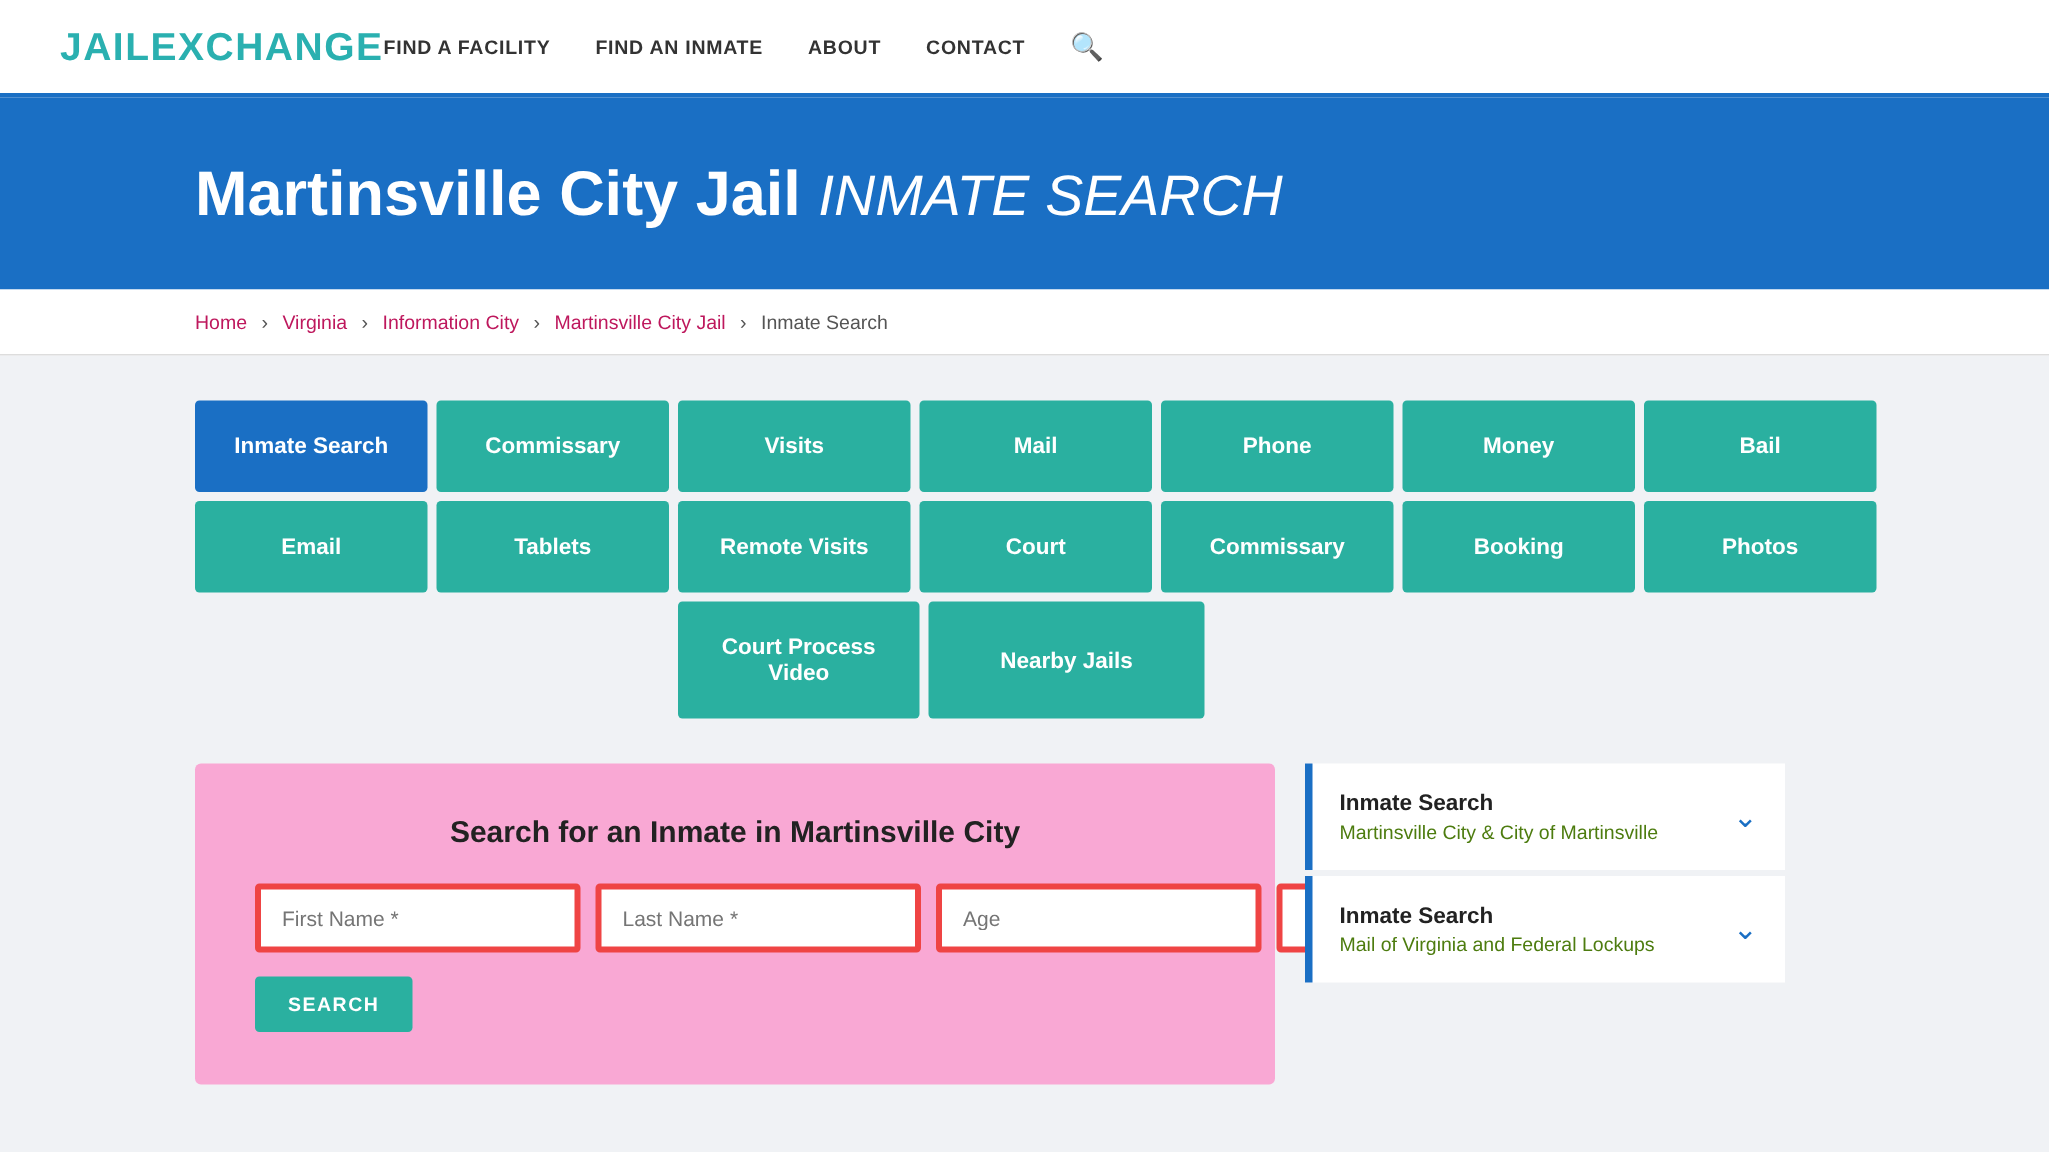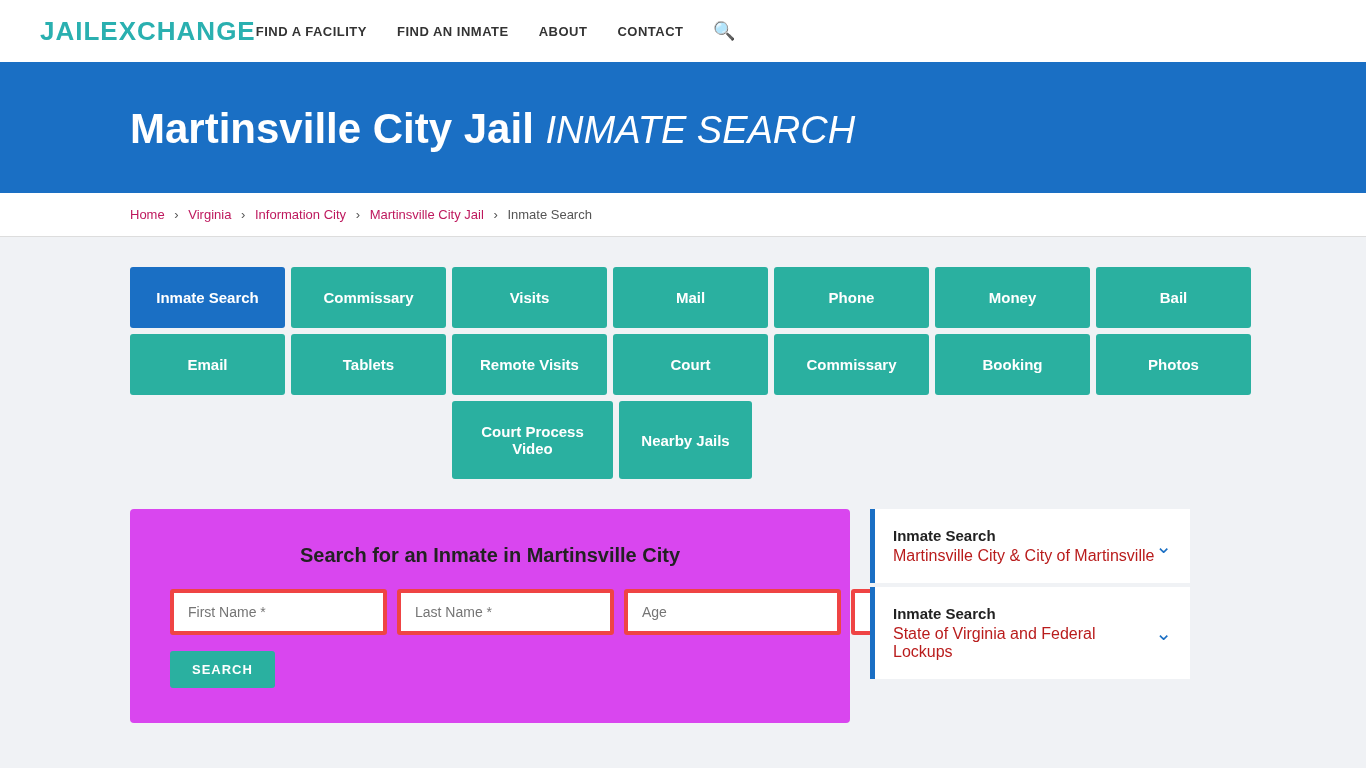--- a/index.html
+++ b/index.html
@@ -116,21 +116,21 @@
 
     
     .content-area {
       display: flex;
       gap: 20px;
       align-items: flex-start;
     }
 
     
     .search-box {
-      background: #d946ef;
+      background: #f9a8d4;
       padding: 35px 40px;
       border-radius: 4px;
       flex: 1;
       max-width: 720px;
       min-height: 200px;
     }
     .search-box h2 {
       font-size: 20px;
       font-weight: 700;
       margin-bottom: 22px;
@@ -188,22 +188,22 @@
       justify-content: space-between;
       padding: 18px 18px;
     }
     .sidebar-card-text .title {
       font-size: 15px;
       font-weight: 700;
       color: #222;
       margin-bottom: 3px;
     }
     .sidebar-card-text .subtitle {
-      font-size: 16px;
-      color: #b91c1c;
+      font-size: 13px;
+      color: #4d7c0f;
     }
     .chevron-icon {
       font-size: 20px;
       color: #1a6fc4;
     }
   </style>
 </head>
 <body>
 
 <header class="header">
@@ -254,21 +254,21 @@
       <button class="grid-btn">Email</button>
       <button class="grid-btn">Tablets</button>
       <button class="grid-btn">Remote Visits</button>
       <button class="grid-btn">Court</button>
       <button class="grid-btn">Commissary</button>
       <button class="grid-btn">Booking</button>
       <button class="grid-btn">Photos</button>
     </div>
     <div class="btn-row" style="margin-left: calc(2 * (155px + 6px));">
       <button class="grid-btn" style="width:161px;">Court Process Video</button>
-      <button class="grid-btn" style="width:133px;">Nearby Jails</button>
+      <button class="grid-btn" style="width:184px;">Nearby Jails</button>
     </div>
   </div>
 
   <div class="content-area">
 
     <div class="search-box">
       <h2>Search for an Inmate in Martinsville City</h2>
       <div class="form-row">
         <input class="form-input input-first" type="text" placeholder="First Name *" style="">
         <input class="form-input input-last" type="text" placeholder="Last Name *" style="">
@@ -292,21 +292,21 @@
             <div class="title">Inmate Search</div>
             <div class="subtitle">Martinsville City &amp; City of Martinsville</div>
           </div>
           <span class="chevron-icon">⌄</span>
         </div>
       </div>
       <div class="sidebar-card">
         <div class="sidebar-card-inner">
           <div class="sidebar-card-text">
             <div class="title">Inmate Search</div>
-            <div class="subtitle">State of Virginia and Federal Lockups</div>
+            <div class="subtitle">Mail of Virginia and Federal Lockups</div>
           </div>
           <span class="chevron-icon">⌄</span>
         </div>
       </div>
     </div>
 
   </div>
 </div>
 
 </body></html>

